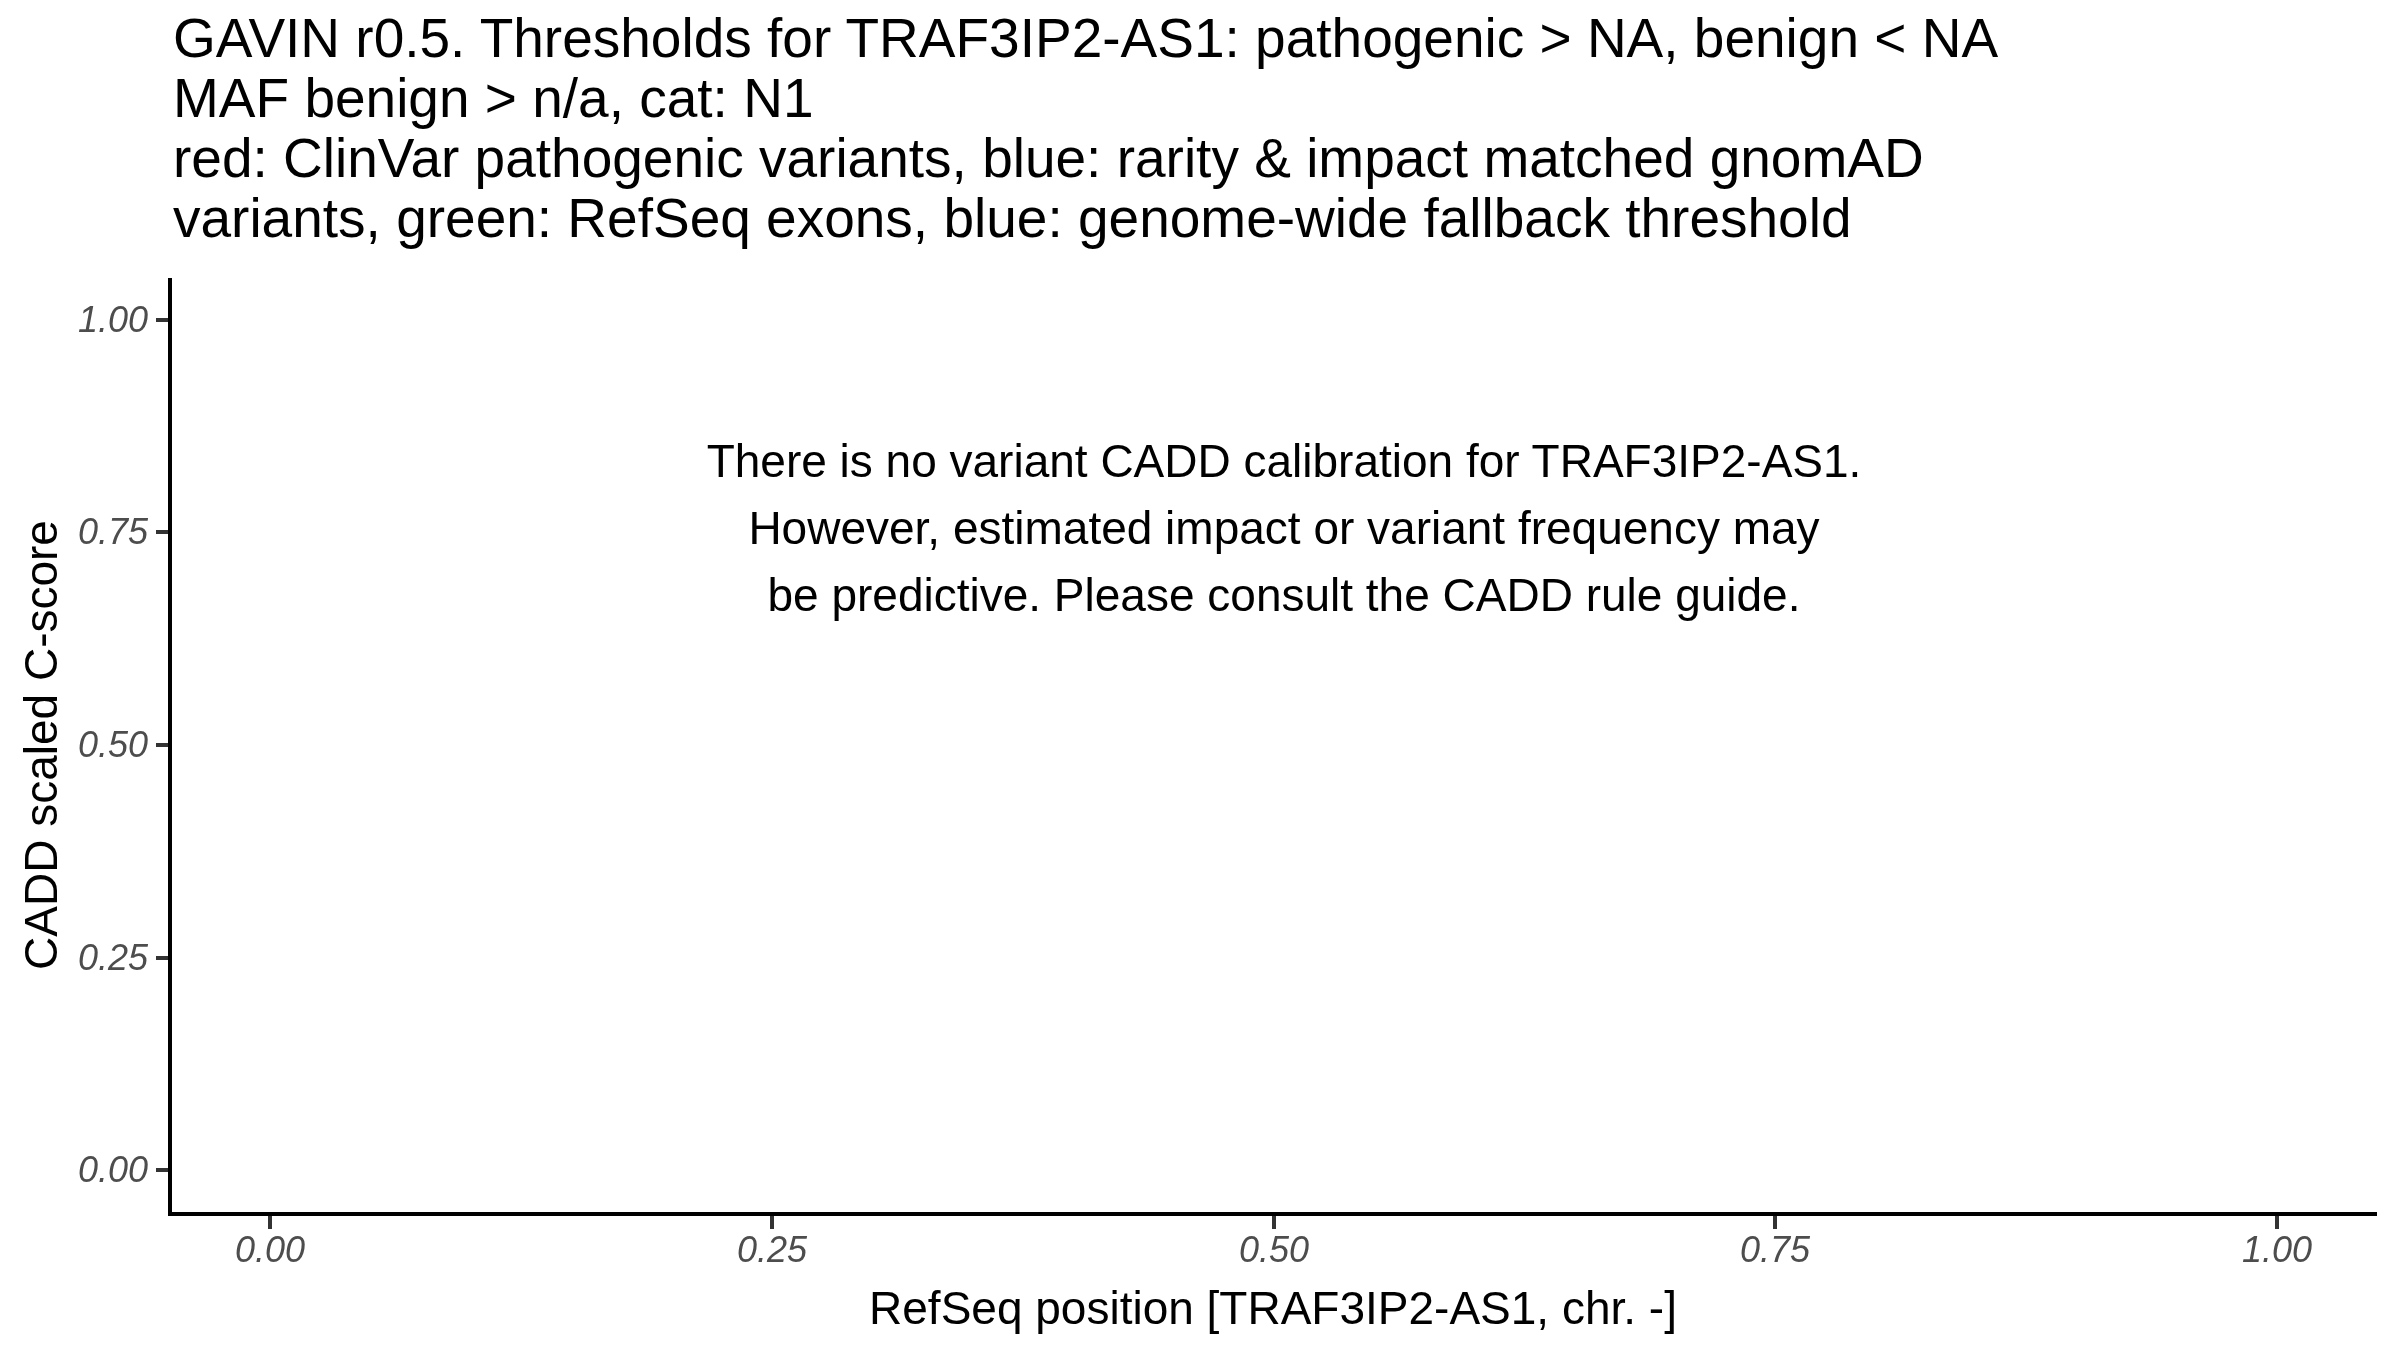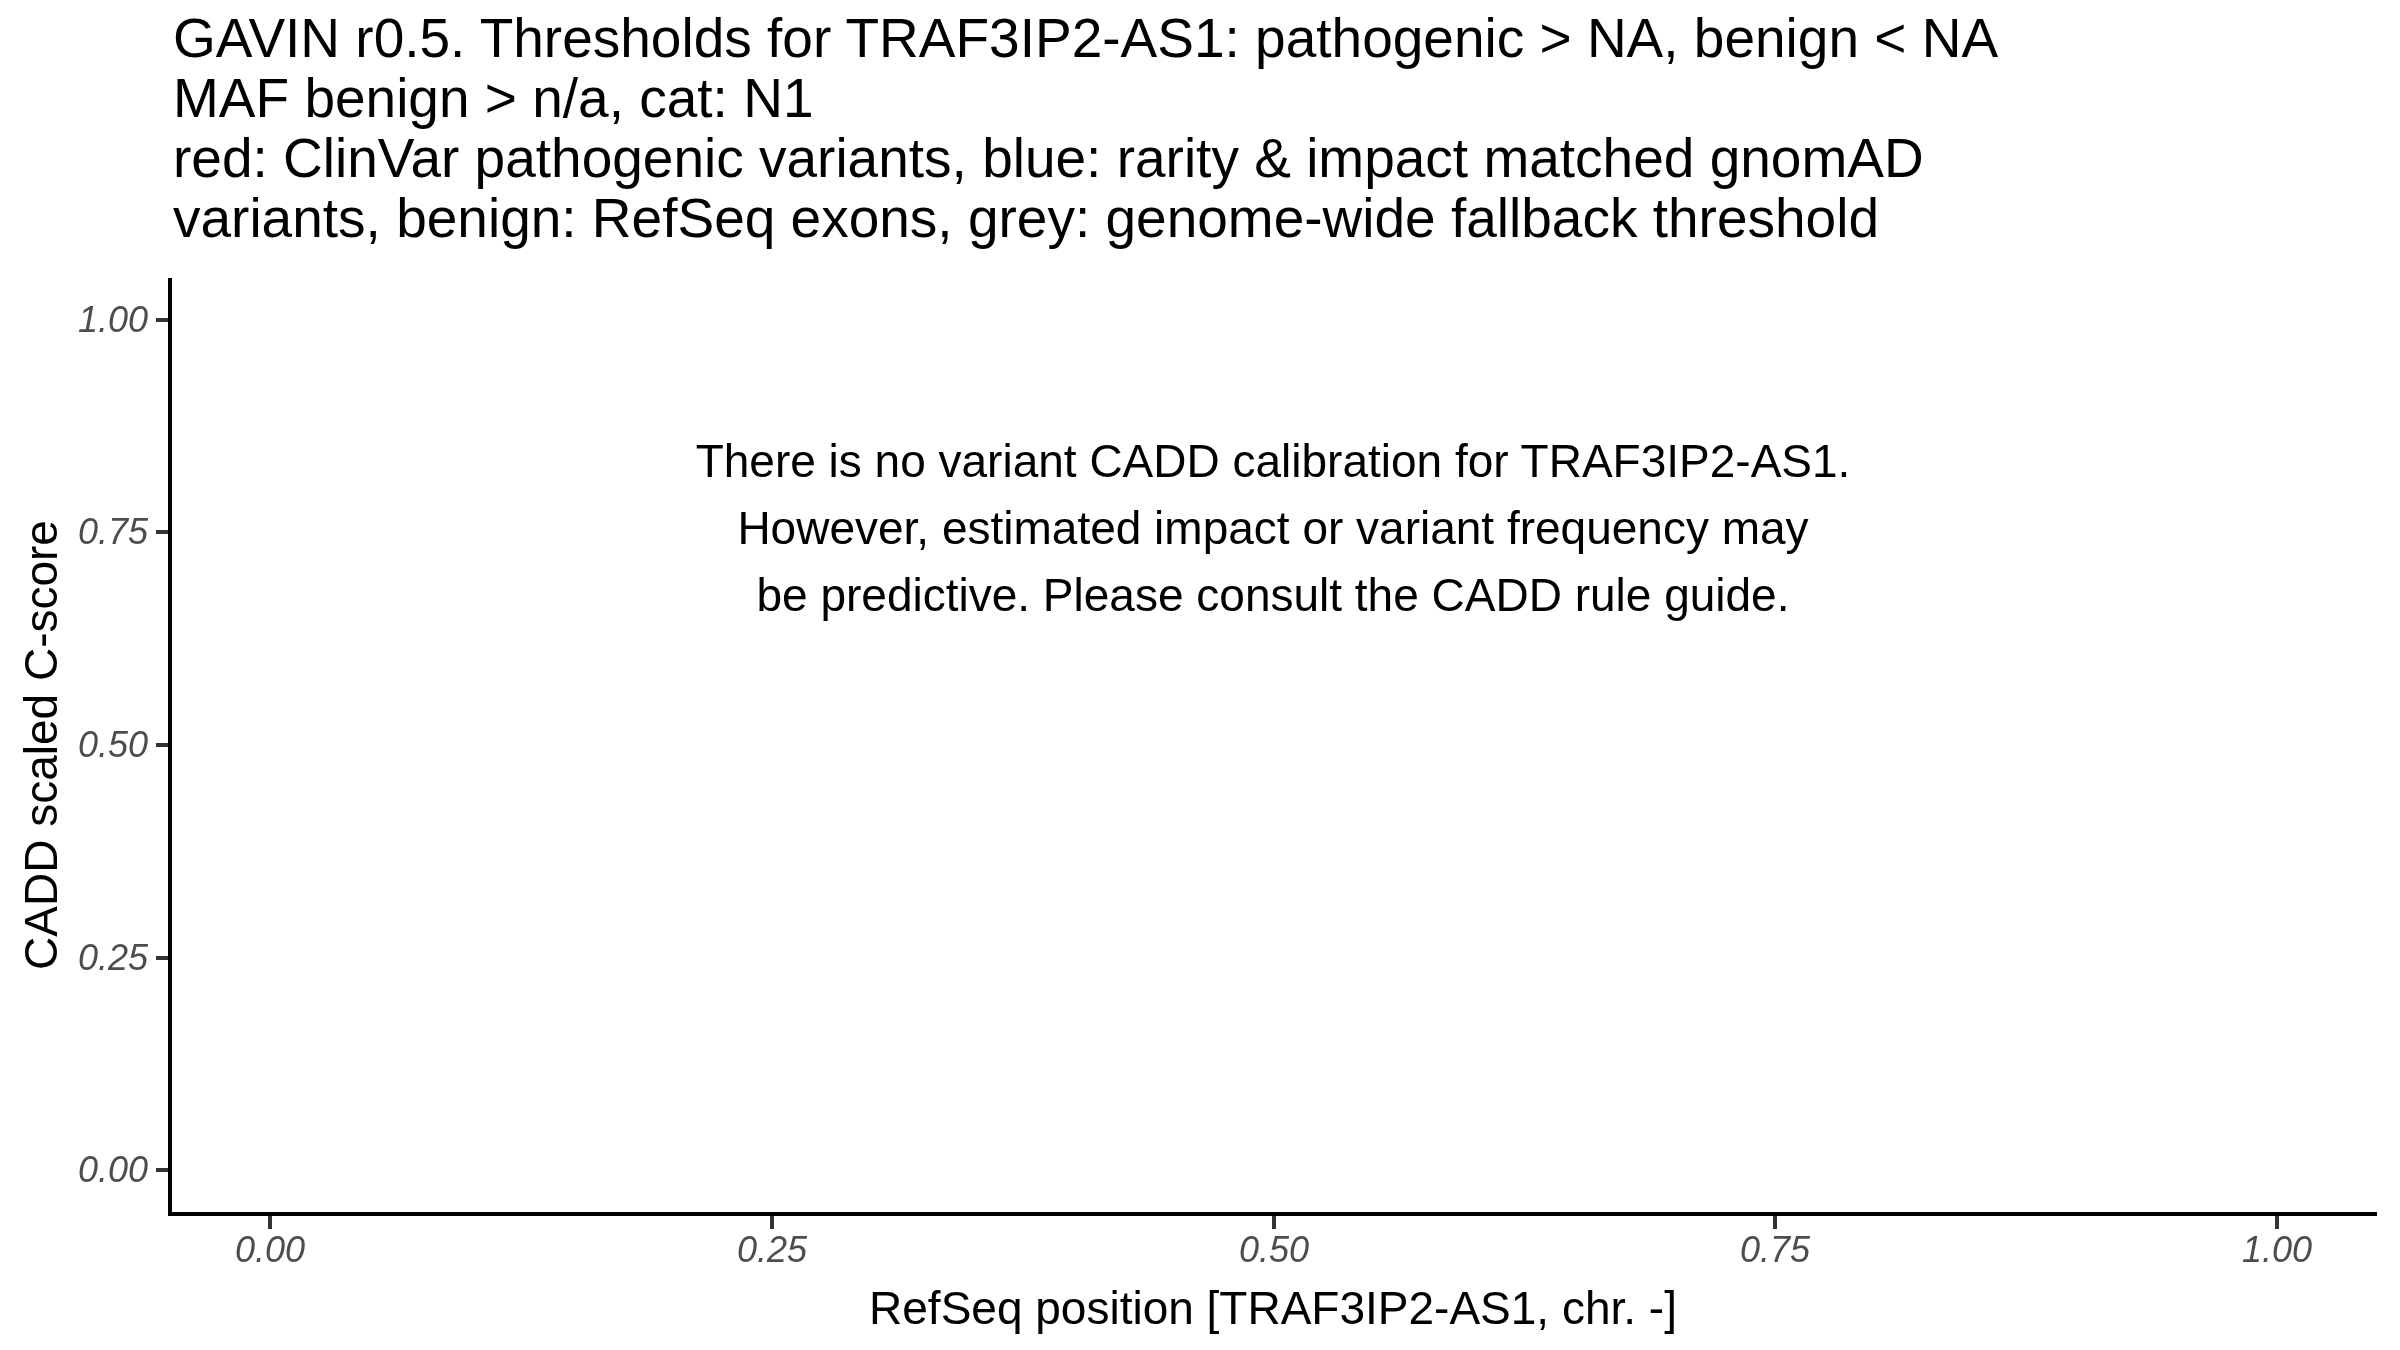--- a/index.html
+++ b/index.html
@@ -30,21 +30,21 @@
     top: 278px;
     width: 2209px;
     height: 938px;
     box-sizing: border-box;
     border-left: 4px solid #000000;
     border-bottom: 4px solid #000000;
     background: #ffffff;
   }
   .annotation {
     position: absolute;
-    left: 473px;
+    left: 484px;
     top: 428px;
     width: 1600px;
     text-align: center;
     font-size: 46px;
     line-height: 67px;
     color: #000000;
   }
   .y-axis-title {
     position: absolute;
     left: 41px;
@@ -97,21 +97,21 @@
 </style>
 </head>
 <body>
 
 <div class="figure">
 
   <div class="plot-title">
     <div>GAVIN r0.5. Thresholds for TRAF3IP2-AS1: pathogenic &gt; NA, benign &lt; NA</div>
     <div>MAF benign &gt; n/a, cat: N1</div>
     <div>red: ClinVar pathogenic variants, blue: rarity &amp; impact matched gnomAD</div>
-    <div>variants, benign: RefSeq exons, grey: genome-wide fallback threshold</div>
+    <div>variants, green: RefSeq exons, blue: genome-wide fallback threshold</div>
   </div>
 
   <div class="panel"></div>
 
   <div class="annotation">
     <div>There is no variant CADD calibration for TRAF3IP2-AS1.</div>
     <div>However, estimated impact or variant frequency may</div>
     <div>be predictive. Please consult the CADD rule guide.</div>
   </div>
 

